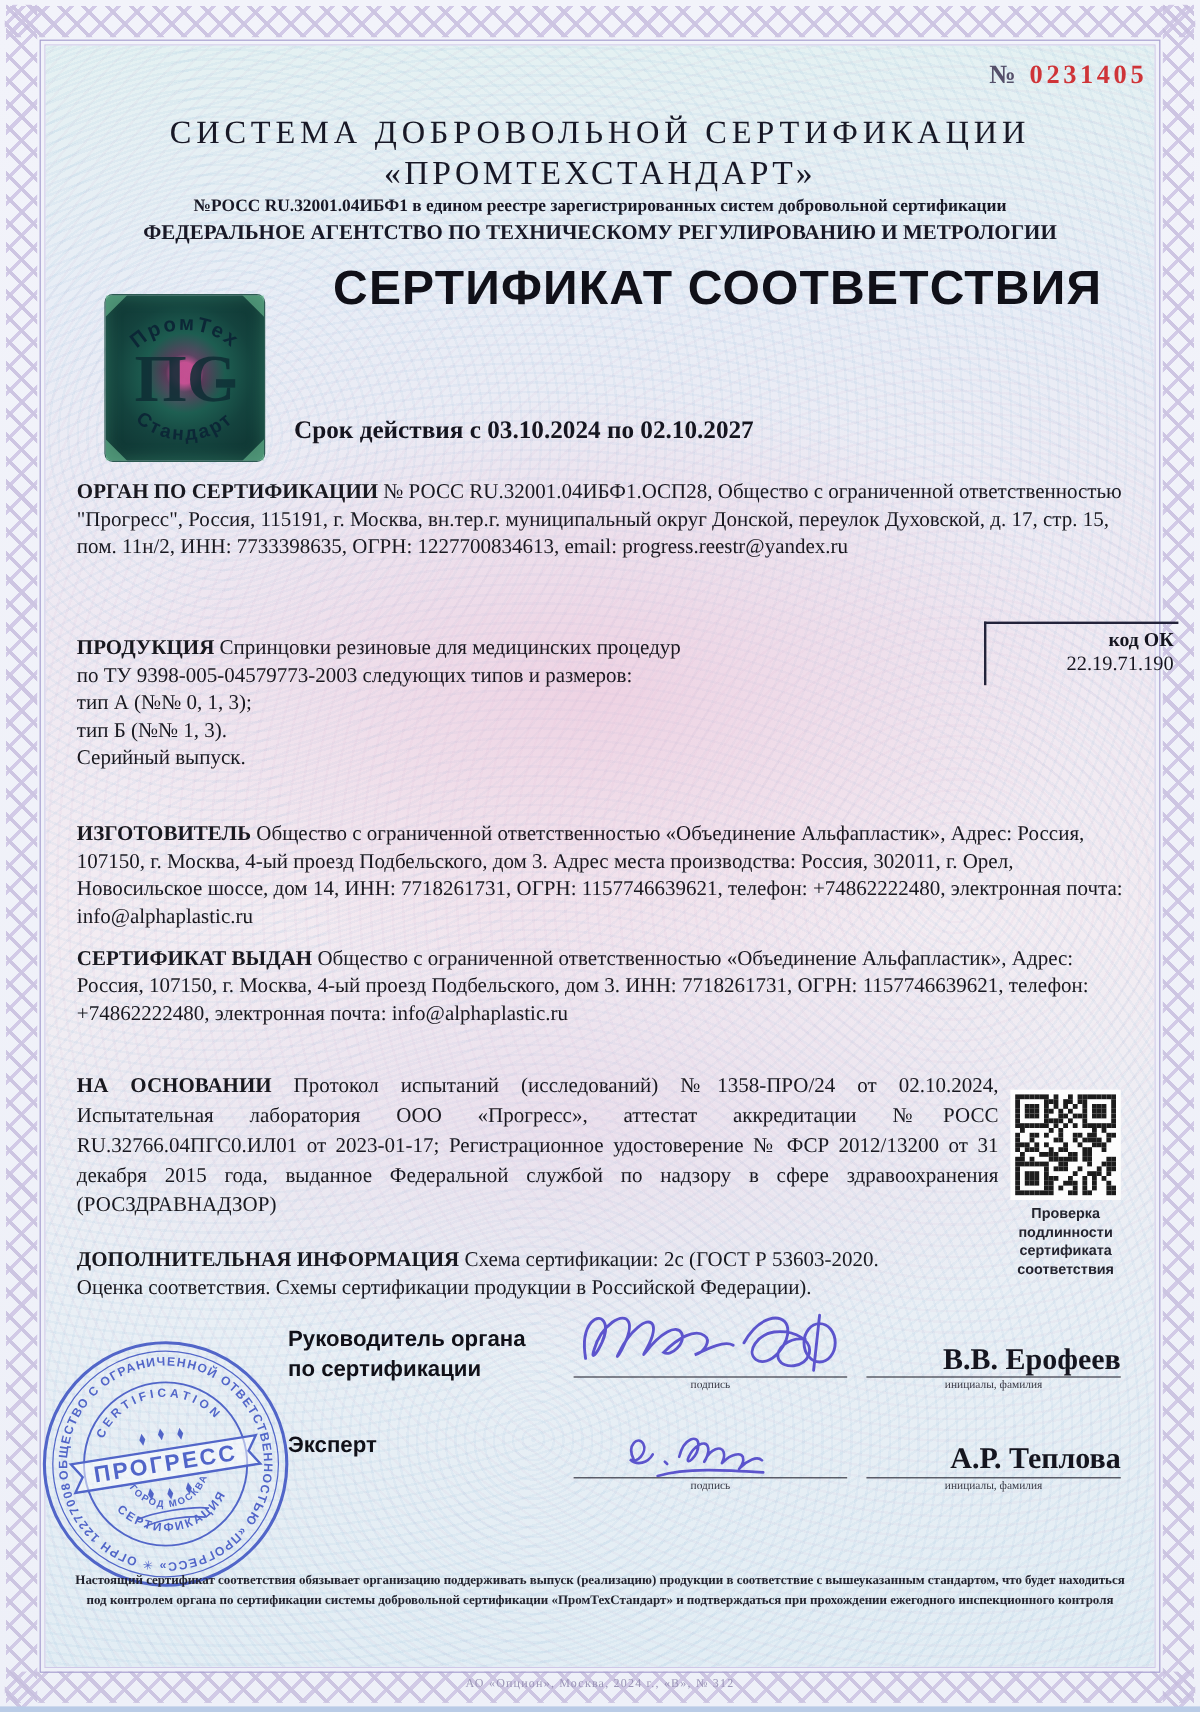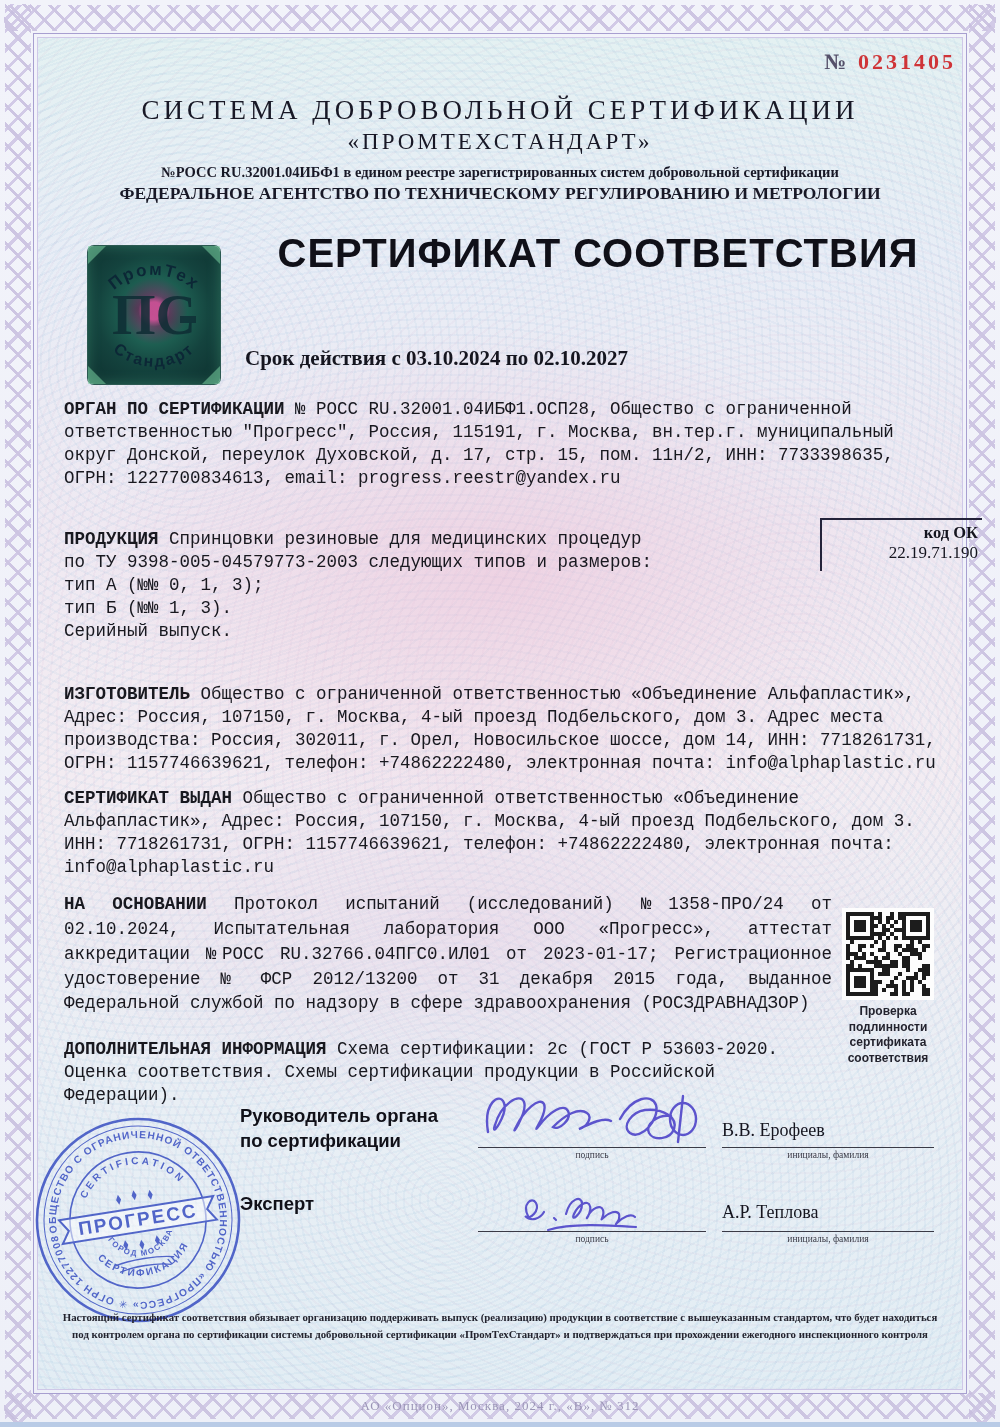--- a/index.html
+++ b/index.html
@@ -44,63 +44,63 @@
     border:2px solid #7b79b2;box-shadow:inset 0 0 0 3px #edebf8,0 2px 5px rgba(70,70,130,.45);
     display:flex;align-items:center;justify-content:center;}
   .badge span{font-size:29px;font-weight:bold;letter-spacing:1px;color:#fff;
     text-shadow:-1px -1px 0 #6b69ae,1px -1px 0 #6b69ae,-1px 1px 0 #6b69ae,1px 1px 0 #6b69ae,2px 3px 3px rgba(55,55,110,.55);}
 
   .serial{position:absolute;top:49px;right:44px;font-size:22px;font-weight:bold;letter-spacing:3px;}
   .serial .pfx{color:#55506a;}
   .serial .num{color:#cf3438;}
 
   .h1{position:absolute;top:95px;left:0;width:100%;font-size:27px;letter-spacing:4px;color:#181826;}
-  .h2{position:absolute;top:129px;left:0;width:100%;font-size:23px;letter-spacing:3px;color:#181826;}
+  .h2{position:absolute;top:129px;left:0;width:100%;font-size:28px;letter-spacing:3px;color:#181826;}
   .h3{position:absolute;top:164px;left:0;width:100%;font-size:14.5px;color:#181826;}
   .h4{position:absolute;top:183px;left:0;width:100%;font-size:17.5px;color:#181826;}
 
-  .title{position:absolute;top:231px;left:262px;width:672px;font-size:40px;letter-spacing:1px;color:#101018;}
+  .title{position:absolute;top:218px;left:262px;width:672px;font-size:40px;letter-spacing:1px;color:#101018;}
 
   .regline{position:absolute;left:245px;top:303px;font-size:21px;color:#15151f;}
   .validity{position:absolute;left:245px;top:346px;font-size:21px;color:#15151f;}
 
   
   .holo{position:absolute;left:88px;top:246px;width:132px;height:138px;border-radius:6px;
     background:
       radial-gradient(circle at 50% 47%, rgba(205,80,150,.95) 0 9%, rgba(150,60,120,.55) 16%, rgba(30,95,82,.9) 34%, #14433e 58%, #0d2f2e 100%),
       conic-gradient(from 20deg,#16524a,#0d332f,#1b5f50,#0d332f,#16524a);
     box-shadow:0 0 0 1px #2c5a52,inset 0 0 14px rgba(120,255,190,.25);}
   .holo svg{display:block;}
 
   
   .sec{position:absolute;left:64px;color:#18181f;font-size:17.5px;line-height:1.32;
-       font-family:Liberation Mono, monospace;margin:0;}
+       font-family:Liberation Serif, serif;margin:0;}
   .sec .lead{font-weight:bold;}
   .just{text-align:justify;}
 
   .codebox{position:absolute;left:820px;width:152px;border-top:2px solid #23233a;border-left:2px solid #23233a;
     padding:3px 4px 8px;text-align:right;color:#15151f;}
   .codebox .cl{font-weight:bold;font-size:16.5px;}
   .codebox .cv{font-size:17px;}
 
   .qr{position:absolute;left:846px;top:912px;width:84px;height:84px;background:#fdfdfd;box-shadow:0 0 0 4px #fdfdfd;}
   .qr i{position:absolute;width:4px;height:4px;background:#1c1c1c;}
   .qr-caption{position:absolute;left:818px;top:1004px;width:140px;font-size:12px;line-height:1.3;color:#23232e;}
 
   .role{position:absolute;left:240px;font-size:18.5px;line-height:1.35;color:#101018;}
   .sigline{position:absolute;border-top:1.6px solid #3a3a46;}
   .cap{position:absolute;font-size:9.5px;color:#3a3a46;text-align:center;}
-  .pname{position:absolute;font-size:18px;color:#15151f;text-align:left;}
+  .pname{position:absolute;font-size:25px;color:#15151f;text-align:right;font-weight:bold;}
   .sig svg{display:block;}
 
   .stamp{position:absolute;left:30px;top:1112px;width:216px;height:216px;transform:rotate(-9deg);opacity:.86;}
 
   .notice{position:absolute;left:0;top:1281px;width:100%;font-size:16.5px;color:#17171f;}
   .fineprint{position:absolute;left:58px;top:1309px;width:884px;font-size:10.8px;line-height:1.55;color:#23232e;text-align:center;}
-  .printline{position:absolute;left:0;top:1398px;width:100%;font-size:13px;color:#9a94b6;letter-spacing:1px;}
+  .printline{position:absolute;left:0;top:1398px;width:100%;font-size:10px;color:#9a94b6;letter-spacing:1px;}
 </style>
 </head>
 <body>
 
 <div class="page">
   <div class="bz t"></div>
   <div class="bz bo"></div>
   <div class="bz l"></div>
   <div class="bz r"></div>
   <div class="frame1"></div>

